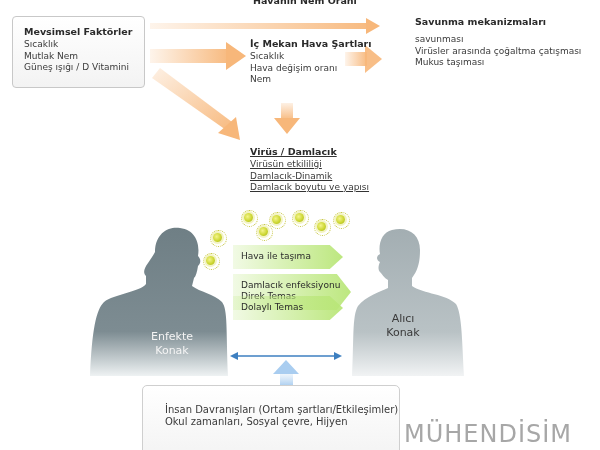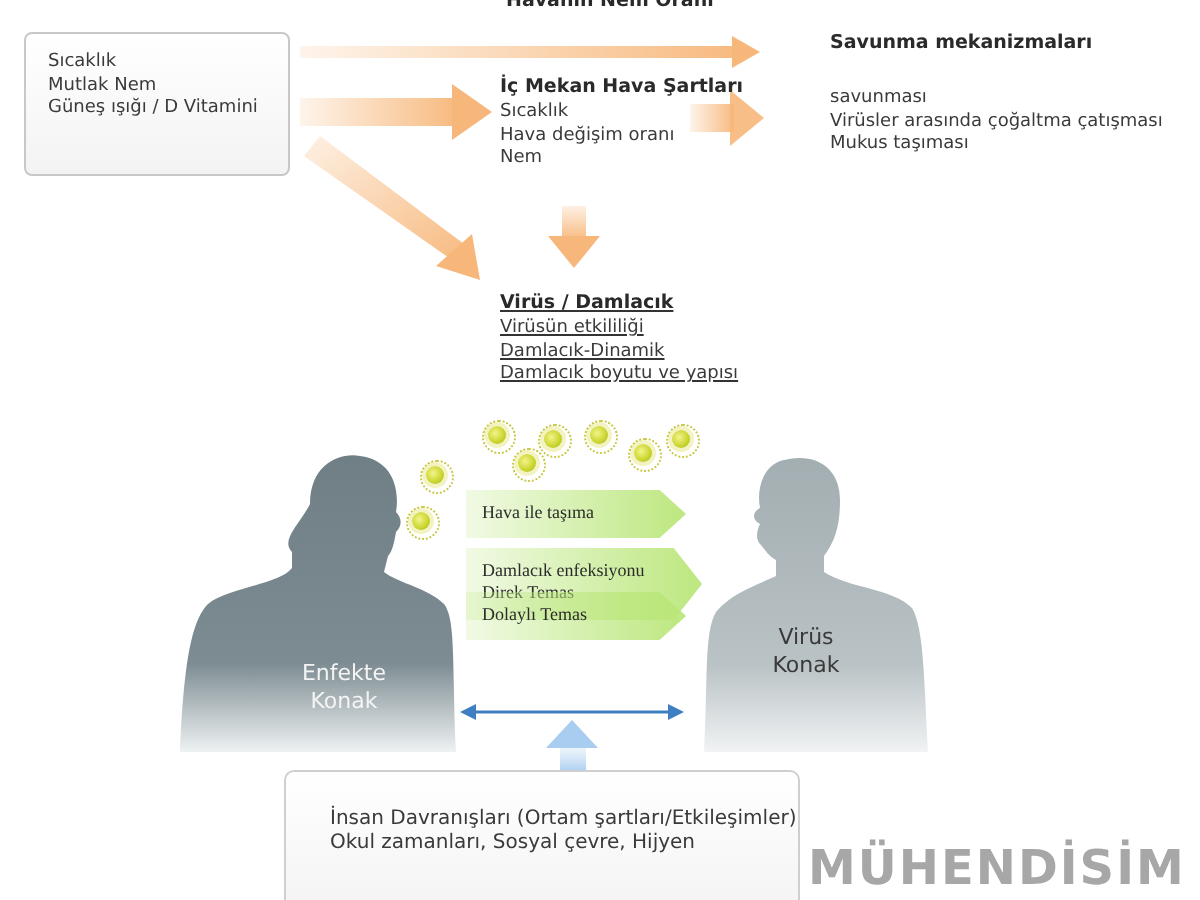--- a/index.html
+++ b/index.html
@@ -28,34 +28,34 @@
       box-sizing: border-box; padding: 18px 0 0 22px;
     }
     .box-behaviour .line { font-size: 10px; line-height: 12px; }
 
     .green-arrow {
       position: absolute; height: 24px;
       background: linear-gradient(90deg, rgba(200,235,150,0.25), rgba(185,230,120,0.95));
       clip-path: polygon(0 0, 88% 0, 100% 50%, 88% 100%, 0 100%);
     }
     .green-arrow.tall { height: 36px; }
-    .green-arrow .line { position: absolute; left: 8px; color: #2b2b2b; font-family: Liberation Serif, serif; }
+    .green-arrow .line { position: absolute; left: 8px; color: #2b2b2b; }
 
     .virus {
       position: absolute; width: 9px; height: 9px; border-radius: 50%;
       background: radial-gradient(circle at 40% 40%, #f4f48a, #c9d42c 60%, #9aa81a);
       box-shadow: 0 0 0 2px rgba(220,220,80,0.35);
     }
     .virus::after {
       content: ""; position: absolute; left: -3px; top: -3px; width: 15px; height: 15px;
       border-radius: 50%; border: 1px dotted #c6c640;
     }
 
     .watermark {
-      left: 404px; top: 420px; font-size: 24px; font-weight: bold;
+      left: 404px; top: 420px; font-size: 24px; font-weight: normal;
       color: #a7a7a7; letter-spacing: 1px; font-family: "DejaVu Sans", sans-serif;
     }
   </style>
 </head>
 <body>
 
 <svg class="abs" style="left:0;top:0" width="600" height="450">
   <defs>
     <linearGradient id="og" x1="0" x2="1" y1="0" y2="0">
       <stop offset="0" stop-color="#f7b77a" stop-opacity="0.15"></stop>
@@ -126,34 +126,35 @@
 
   <g>
     <rect x="280" y="372" width="13" height="14" fill="url(#bg1)"></rect>
     <polygon points="273,374 286,360 299,374" fill="#a9cdf0"></polygon>
   </g>
 </svg>
 
 <div class="abs title" style="left:253px;top:-5px;">Havanın Nem Oranı</div>
 
 <div class="abs box-seasonal">
+  <div class="title">Mevsimsel Faktörler</div>
   <div class="line">Sıcaklık</div>
   <div class="line">Mutlak Nem</div>
   <div class="line">Güneş ışığı / D Vitamini</div>
 </div>
 
 <div class="abs" style="left:250px;top:38px;">
   <div class="title" style="margin-bottom:2px">İç Mekan Hava Şartları</div>
   <div class="line">Sıcaklık</div>
   <div class="line">Hava değişim oranı</div>
   <div class="line">Nem</div>
 </div>
 
 <div class="abs" style="left:415px;top:16px;">
-  <div class="title" style="margin-bottom:17px">Savunma mekanizmaları</div>
+  <div class="title" style="margin-bottom:7px">Savunma mekanizmaları</div>
   <div class="line">savunması</div>
   <div class="line">Virüsler arasında çoğaltma çatışması</div>
   <div class="line">Mukus taşıması</div>
 </div>
 
 <div class="abs" style="left:250px;top:146px;text-decoration:underline;">
   <div class="title" style="margin-bottom:2px">Virüs / Damlacık</div>
   <div class="line">Virüsün etkililiği</div>
   <div class="line">Damlacık-Dinamik</div>
   <div class="line">Damlacık boyutu ve yapısı</div>
@@ -177,21 +178,21 @@
 </div>
 <div class="green-arrow" style="left:233px;top:296px;width:110px;">
   <div class="line" style="top:6px">Dolaylı Temas</div>
 </div>
 
 <div class="abs" style="left:142px;top:310px;text-align:center;width:60px;color:#f4f4f4;font-size:11px;line-height:14px;margin-top:20px;">
   <div>Enfekte</div>
   <div>Konak</div>
 </div>
 <div class="abs" style="left:376px;top:312px;text-align:center;width:54px;color:#3a3a3a;font-size:11px;line-height:14px;">
-  <div>Virüs</div>
+  <div>Alıcı</div>
   <div>Konak</div>
 </div>
 
 <div class="abs box-behaviour">
   <div class="line">İnsan Davranışları (Ortam şartları/Etkileşimler)</div>
   <div class="line">Okul zamanları, Sosyal çevre, Hijyen</div>
 </div>
 
 <div class="abs watermark">MÜHENDİSİM</div>
 

